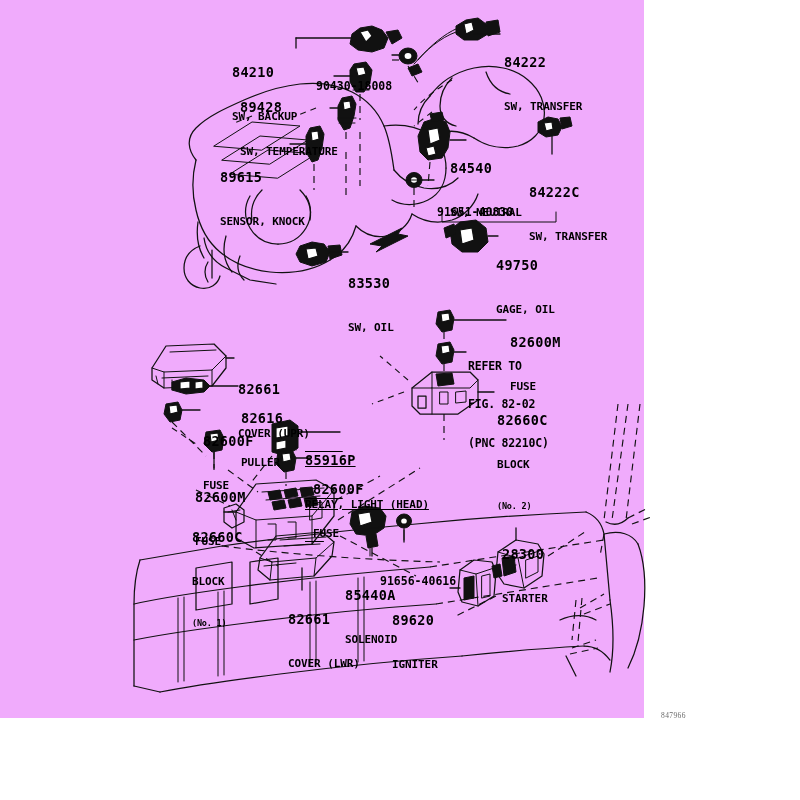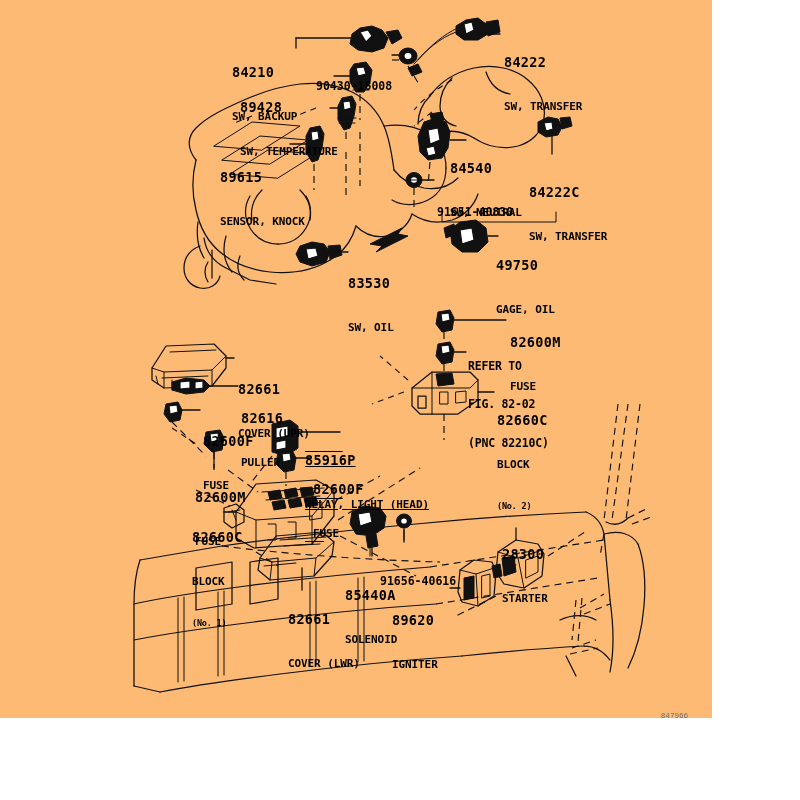--- a/index.html
+++ b/index.html
@@ -11,23 +11,23 @@
     width: 800px;
     height: 800px;
     position: relative;
     overflow: hidden;
     font-family: "DejaVu Sans Mono", monospace;
     -webkit-font-smoothing: none;
   }
   #page {
     position: absolute;
     left: 0; top: 0;
-    width: 712px;
+    width: 644px;
     height: 800px;
-    background: #fdba74;
+    background: #f0abfc;
   }
   #diagram-svg {
     position: absolute;
     left: 0; top: 0;
     width: 800px;
     height: 800px;
   }
   
   .callout {
     position: absolute;
@@ -62,21 +62,21 @@
     letter-spacing: 0px;
   }
   .callout.ref {
     font-size: 11.5px;
     font-weight: 700;
     line-height: 1.12;
   }
   .callout.ref span { display: block; }
   .dcode {
     position: absolute;
-    font-family: Liberation Sans, sans-serif;
+    font-family: Liberation Serif, serif;
     font-size: 7.5px;
     color: #6a6a6a;
     letter-spacing: 0.4px;
     text-align: center;
   }
   
   #footer {
     position: absolute;
     left: 0;
     top: 718px;

